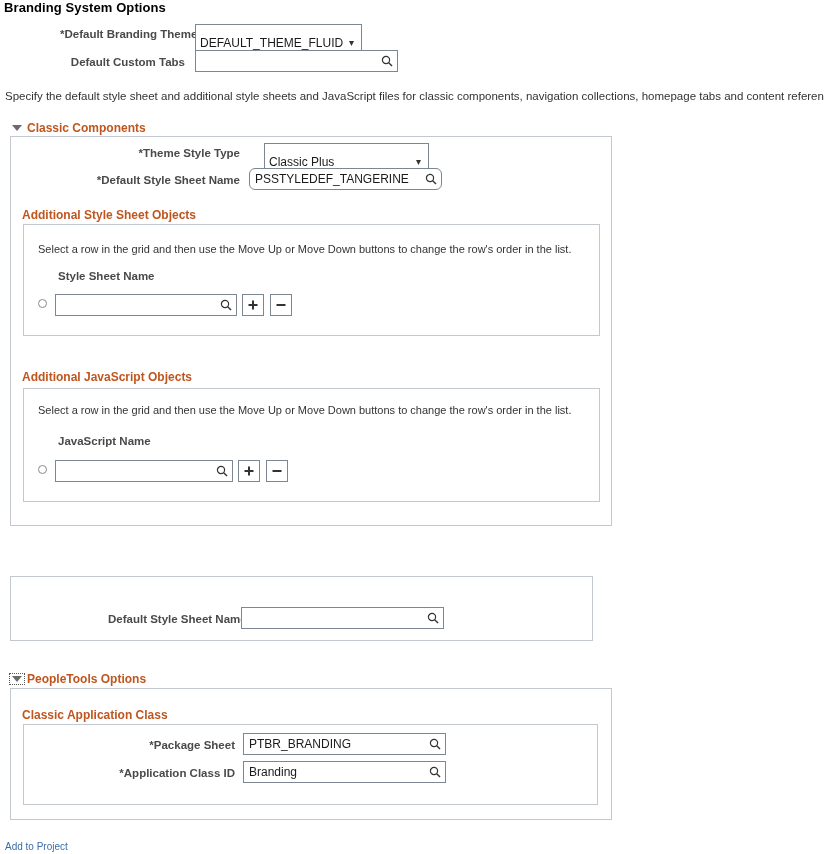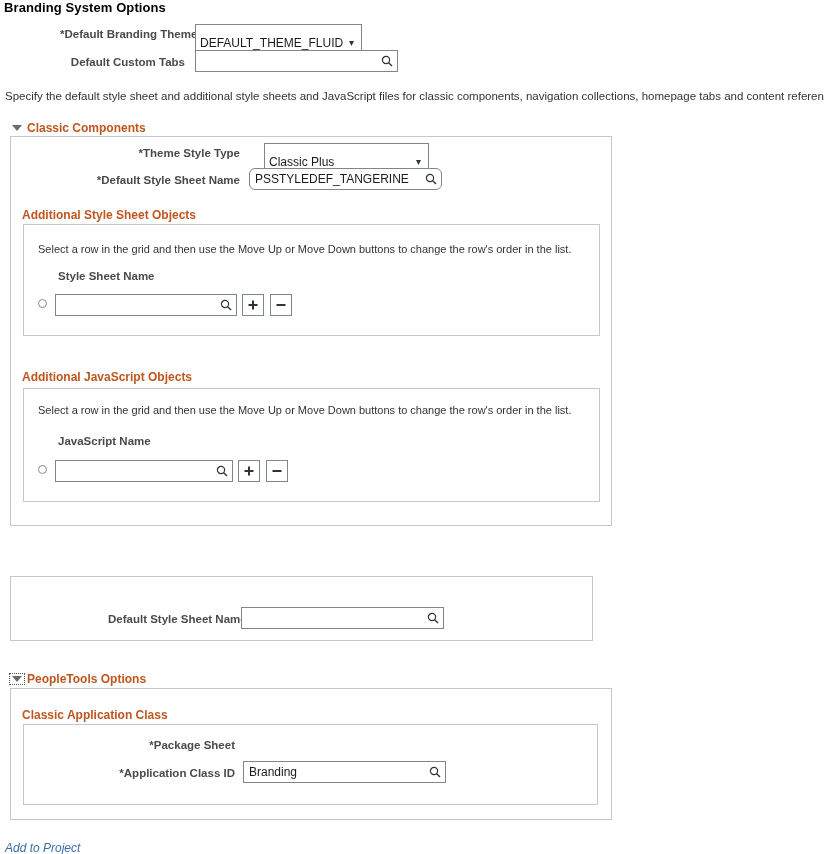--- a/index.html
+++ b/index.html
@@ -106,22 +106,22 @@
   .rowbtn {
     position: absolute; width: 22px; height: 22px;
     border: 1px solid #7c8793; background: #fff;
     display: flex; align-items: center; justify-content: center;
     cursor: pointer;
   }
   .rowbtn svg { display: block; }
 
   
   .link {
-    position: absolute; font-size: 12px; color: #3a6ea8;
-    text-decoration: none; cursor: pointer; white-space: nowrap; font-style: italic;
+    position: absolute; font-size: 10px; color: #3a6ea8;
+    text-decoration: none; cursor: pointer; white-space: nowrap;
   }
 </style>
 </head>
 <body>
 
 <div class="page">
 
   <div class="page-title">Branding System Options</div>
 
   <div class="lbl" style="position:absolute; left:60px; top:28px; width:125px;">*Default Branding Theme</div>
@@ -245,20 +245,29 @@
   <div class="grp-hdr" style="left:12px; top:672px;">
     <span class="tri tri-focus"></span>
     <span>PeopleTools Options</span>
   </div>
   <div class="box" style="left:10px; top:688px; width:602px; height:132px;"></div>
 
   <div class="sub-hdr" style="left:22px; top:708px;">Classic Application Class</div>
   <div class="box" style="left:23px; top:724px; width:575px; height:81px;"></div>
 
   <div class="lbl" style="position:absolute; left:110px; top:739px; width:125px;">*Package Sheet</div>
+  <div class="fld" style="left:243px; top:733px; width:203px; position:absolute;">
+    <input type="text" value="PTBR_BRANDING" style="">
+    <span class="mag">
+      <svg width="12" height="12" viewBox="0 0 12 12">
+        <circle cx="5" cy="5" r="3.6" fill="none" stroke="#333" stroke-width="1.2"></circle>
+        <line x1="7.7" y1="7.7" x2="11" y2="11" stroke="#333" stroke-width="1.4"></line>
+      </svg>
+    </span>
+  </div>
 
   <div class="lbl" style="position:absolute; left:100px; top:767px; width:135px;">*Application Class ID</div>
   <div class="fld" style="left:243px; top:761px; width:203px; position:absolute;">
     <input type="text" value="Branding" style="">
     <span class="mag">
       <svg width="12" height="12" viewBox="0 0 12 12">
         <circle cx="5" cy="5" r="3.6" fill="none" stroke="#333" stroke-width="1.2"></circle>
         <line x1="7.7" y1="7.7" x2="11" y2="11" stroke="#333" stroke-width="1.4"></line>
       </svg>
     </span>

